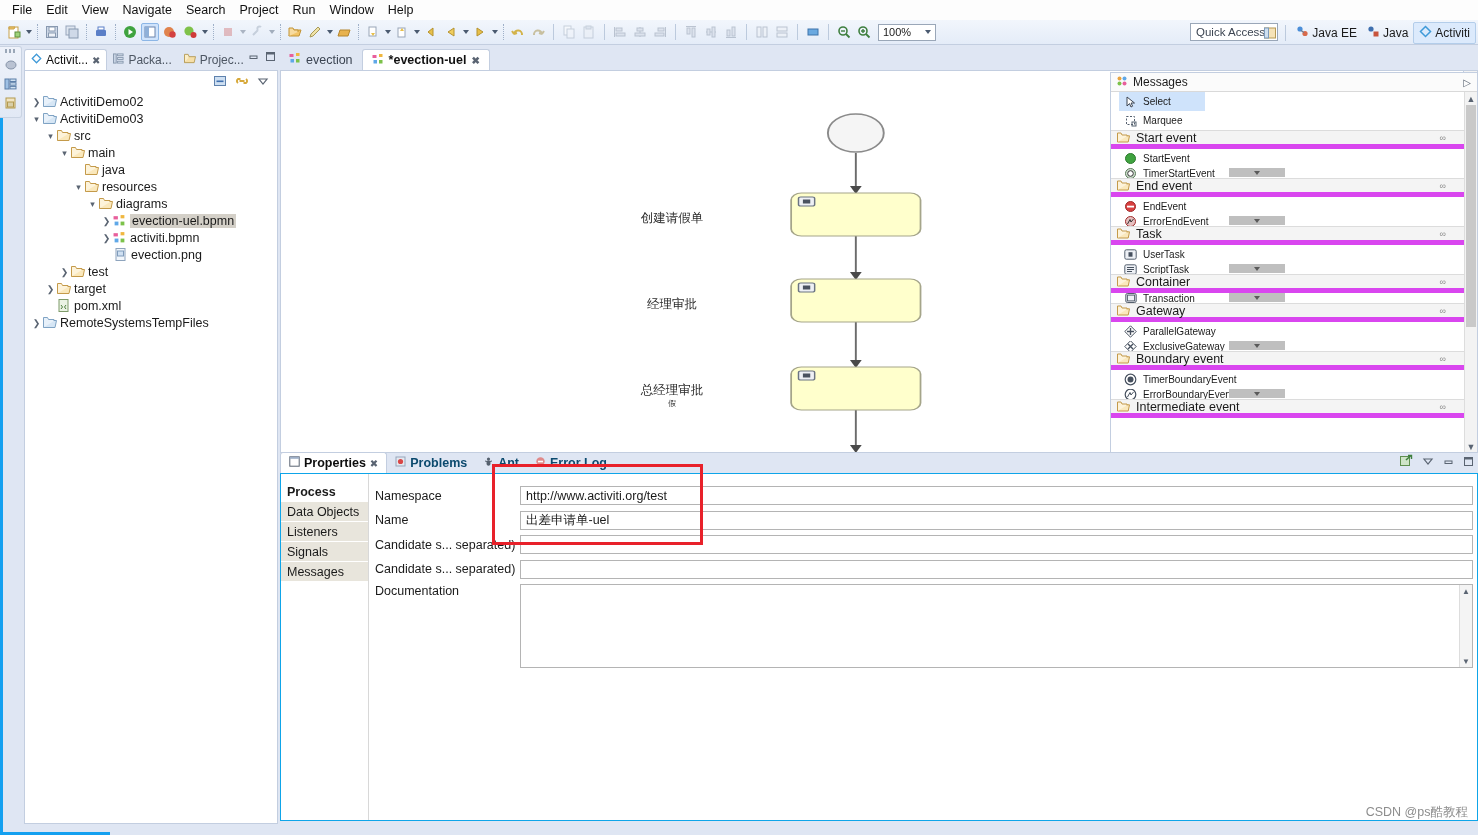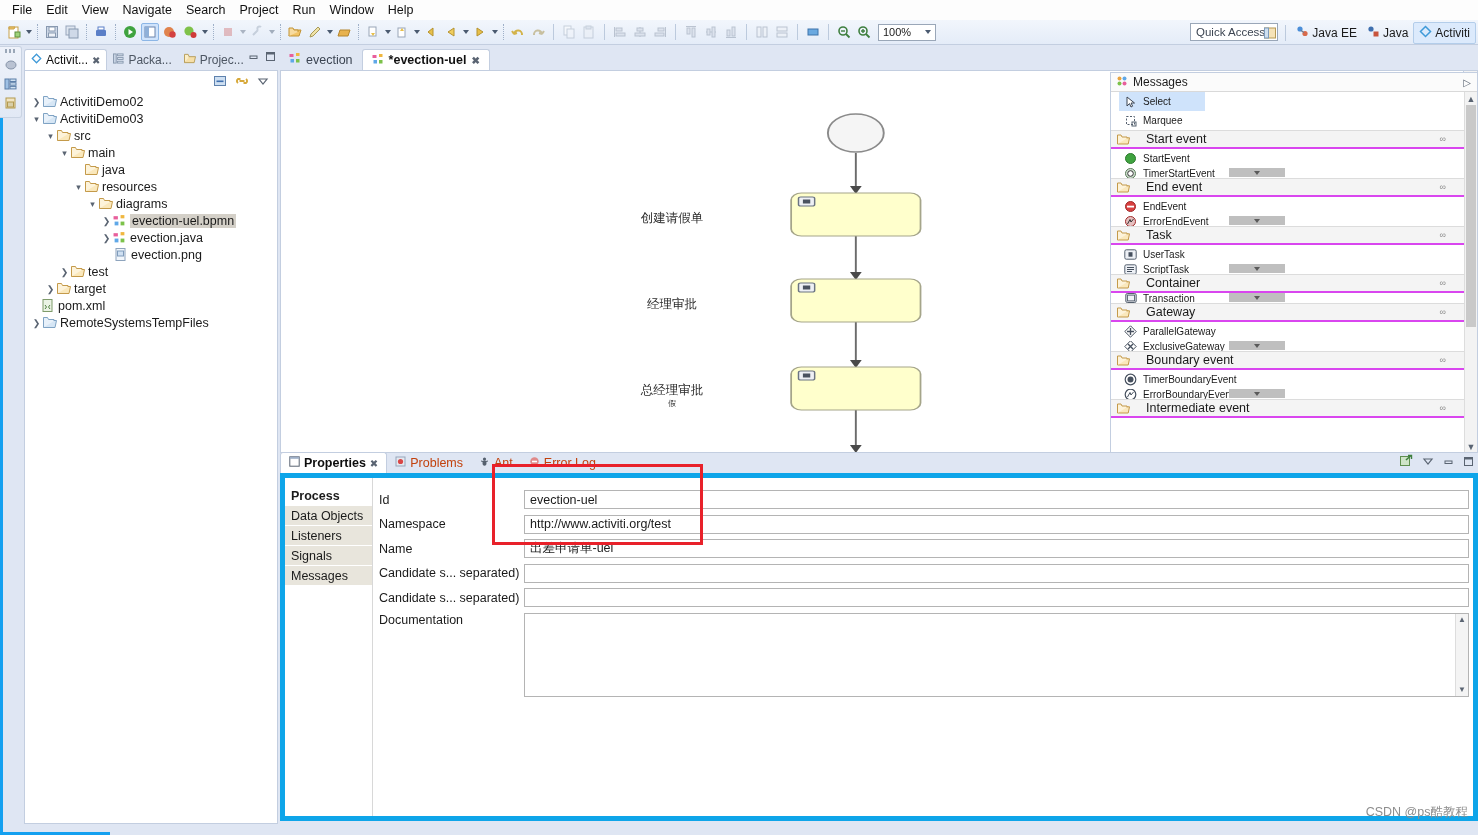--- a/index.html
+++ b/index.html
@@ -118,43 +118,43 @@
              background: #fff; border: 1px solid #c3cee0; overflow: hidden; }
   .pal-head { height: 19px; display: flex; align-items: center; gap: 5px; padding-left: 5px;
               background: #fbfbfb; border-bottom: 1px solid #d9d9d9; font-size: 12px; position: relative; }
   .pal-head .pin { position: absolute; right: 6px; color: #5a6472; font-size: 10px; }
   .pal-body { position: relative; height: 361px; }
   .pal-scroll { position: absolute; right: 0; top: 0; width: 13px; height: 361px;
                 background: #f3f3f3; border-left: 1px solid #ddd; }
   .pal-scroll .thumb { position: absolute; left: 1px; top: 13px; width: 10px; height: 222px; background: #c9c9c9; }
   .pal-scroll .ar { position: absolute; left: 0; width: 12px; height: 13px; display: flex;
                     align-items: center; justify-content: center; font-size: 9px; color: #5a6472; }
-  .pgroup-hdr { height: 19px; display: flex; align-items: center; gap: 15px; padding-left: 5px;
-                background: #f4f4f4; border-top: 1px solid #dcdcdc; border-bottom: 2px solid #d946ef;
+  .pgroup-hdr { height: 19px; display: flex; align-items: center; gap: 5px; padding-left: 5px;
+                background: #f4f4f4; border-top: 1px solid #dcdcdc; border-bottom: 5px solid #d946ef;
                 font-size: 12.5px; position: relative; }
   .pgroup-hdr .co { position: absolute; right: 18px; font-size: 9px; color: #8c8c8c; }
   .pitem { height: 19px; display: flex; align-items: center; gap: 5px; padding-left: 12px; font-size: 10px; }
   .pitem.sel { background: #cfe3fb; width: 86px; margin-left: 8px; padding-left: 4px; }
   .pitem.clipped { height: 10px; overflow: hidden; position: relative; }
   .clip-bar { position: absolute; left: 118px; top: 0; width: 56px; height: 9px; background: #bfbfbf;
               display: flex; align-items: center; justify-content: center; }
   .clip-bar::after { content:''; border-left:3px solid transparent; border-right:3px solid transparent;
                      border-top:4px solid #5a5a5a; }
 
   
   .props { position: absolute; left: 280px; top: 451px; width: 1198px; height: 370px; }
   .ptabs { display: flex; align-items: flex-end; height: 22px; position: relative; }
   .ptab { display: flex; align-items: center; gap: 4px; height: 21px; padding: 0 8px;
-          font-size: 12.5px; color: #c2410c; }
+          font-size: 12.5px; color: #0c4a6e; font-weight: bold; }
   .ptab.active { background: #fff; color: #0d0d0d; font-weight: bold;
                  border: 1px solid #c3cee0; border-bottom: none;
                  border-top-left-radius: 3px; border-top-right-radius: 3px; }
   .ptab .x { font-size: 10px; color: #5a6472; font-weight: normal; }
   .ptabs-right { position: absolute; right: 4px; top: 3px; display: flex; gap: 9px; align-items: center; }
-  .props-body { height: 348px; background: #fff; border: 5px solid #0ea5e9; display: flex; }
+  .props-body { height: 348px; background: #fff; border: 1px solid #0ea5e9; display: flex; }
   .ptab-list { width: 88px; background: #fff; border-right: 1px solid #d8d8d8; padding-top: 8px; }
   .ptab-list .it { height: 19px; display: flex; align-items: center; padding-left: 6px;
                    font-size: 12.5px; background: #e8e5dc; margin-bottom: 1px; }
   .ptab-list .it.active { background: #fff; font-weight: bold; }
   .pform { flex: 1; padding: 12px 4px 0 6px; position: relative; }
   .frow { display: flex; align-items: center; margin-bottom: 5.5px; }
   .frow .flabel { width: 145px; font-size: 12.5px; }
   .frow .finput { flex: 1; height: 19px; background: #fff; border: 1px solid #b4b4b4;
                   display: flex; align-items: center; padding-left: 5px; font-size: 12.5px; }
   .frow.doc { align-items: flex-start; }
@@ -643,21 +643,21 @@
           <div class="tnode" style="padding-left: 76px;">
             <span class="arr">❯</span>
             <span class="ico">
               <svg width="13" height="13" viewBox="0 0 12 12">
                 <rect x="0.5" y="2" width="4" height="3" fill="#e85f9c"></rect>
                 <rect x="7" y="1" width="3.5" height="3" fill="#f0b73f"></rect>
                 <rect x="1.5" y="7" width="3.5" height="3.5" fill="#5fa8e8"></rect>
                 <rect x="7" y="7" width="3.5" height="3.5" fill="#7cc24a"></rect>
               </svg>
             </span>
-            <span class="lbl">evection.java</span>
+            <span class="lbl">activiti.bpmn</span>
           </div>
           <div class="tnode" style="padding-left: 77px;">
             <span class="arr"></span>
             <span class="ico">
               <svg width="12" height="13" viewBox="0 0 12 13">
                 <rect x="1" y="0.5" width="9" height="12" fill="#f2f6fb" stroke="#8ea4bd"></rect>
                 <rect x="2.5" y="3" width="6" height="5" fill="#cfe0f2" stroke="#7f9bbb"></rect>
               </svg>
             </span>
             <span class="lbl">evection.png</span>
@@ -675,21 +675,21 @@
           <div class="tnode" style="padding-left: 20px;">
             <span class="arr">❯</span>
             <span class="ico">
               <svg width="14" height="13" viewBox="0 0 14 13">
                 <path d="M0.5 11.5 L2 4.5 L13.5 4.5 L12 11.5 Z" fill="#fae8bc" stroke="#c49a4a"></path>
                 <path d="M0.5 11.5 L0.5 1.5 L4.5 1.5 L5.5 3.5 L11 3.5 L11 5" fill="#fdf3da" stroke="#c49a4a"></path>
               </svg>
             </span>
             <span class="lbl">target</span>
           </div>
-          <div class="tnode" style="padding-left: 4px;">
+          <div class="tnode" style="padding-left: 20px;">
             <span class="arr"></span>
             <span class="ico">
               <svg width="12" height="13" viewBox="0 0 12 13">
                 <rect x="1" y="0.5" width="9" height="12" fill="#eaf3e4" stroke="#7f9b6a"></rect>
                 <path d="M3 6 L4.5 8 L3 10 M8 6 L6.5 8 L8 10" stroke="#4f7f3f" fill="none"></path>
               </svg>
             </span>
             <span class="lbl">pom.xml</span>
           </div>
           <div class="tnode" style="padding-left: 6px;">
@@ -1078,24 +1078,20 @@
     <div class="props-body">
       <div class="ptab-list" id="sidetab-host">
           <div class="it active">Process</div>
           <div class="it">Data Objects</div>
           <div class="it">Listeners</div>
           <div class="it">Signals</div>
           <div class="it">Messages</div>
         </div>
       <div class="pform" id="form-host">
           <div class="frow">
-            <div class="flabel">Id</div>
-            <div class="finput">evection-uel</div>
-          </div>
-          <div class="frow">
             <div class="flabel">Namespace</div>
             <div class="finput">http://www.activiti.org/test</div>
           </div>
           <div class="frow">
             <div class="flabel">Name</div>
             <div class="finput">出差申请单-uel</div>
           </div>
           <div class="frow">
             <div class="flabel">Candidate s... separated)</div>
             <div class="finput"></div>

